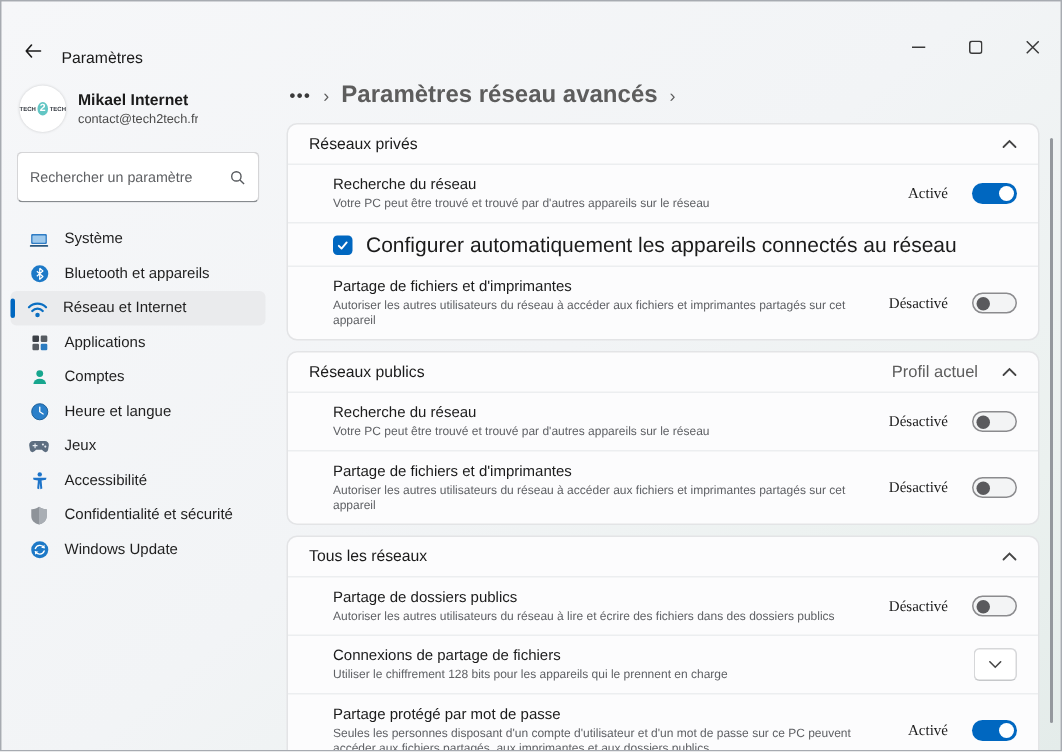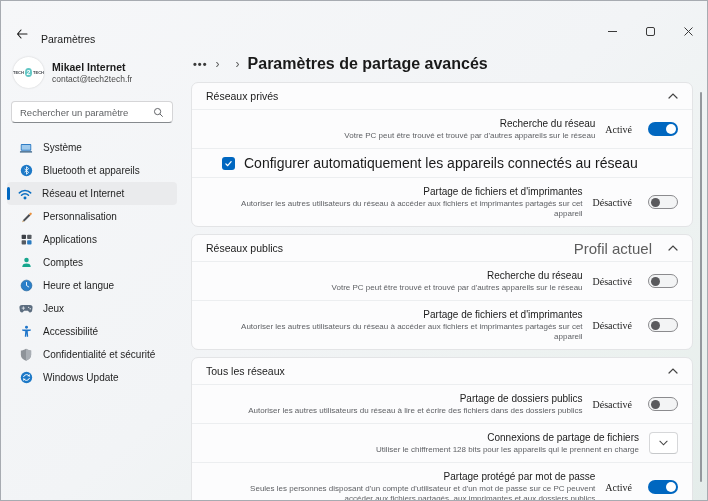--- a/index.html
+++ b/index.html
@@ -22,43 +22,43 @@
   .content { flex:1; position:relative; padding:0 0 0 8px; }
   
   .profile { display:flex; align-items:center; margin:2px 10px 0 12px; }
   .avatar { width:31px; height:31px; border-radius:50%; background:#fff; box-shadow:0 0 2px rgba(0,0,0,.18); display:flex; align-items:center; justify-content:center; gap:1px; flex:0 0 31px; }
   .logo-part { font-size:4px; font-weight:bold; color:#3a3f46; letter-spacing:0; }
   .logo-two { width:9px; height:9px; border-radius:50%; background:#62c6c4; color:#fff; font-size:7px; font-weight:bold; display:flex; align-items:center; justify-content:center; }
   .prof-text { margin-left:8px; overflow:hidden; }
   .prof-name { font-size:10.5px; font-weight:bold; color:#1b1b1b; line-height:13px; }
   .prof-mail { font-size:8.5px; color:#4a4a4a; line-height:11px; }
   
-  .searchbox { margin:13px 10px 0 10px; height:22px; background:#fff; border:1px solid #d5d5d7; border-bottom-color:#868a8e; border-radius:4px; display:flex; align-items:center; padding:0 8px; }
+  .searchbox { margin:13px 10px 0 10px; height:34px; background:#fff; border:1px solid #d5d5d7; border-bottom-color:#868a8e; border-radius:4px; display:flex; align-items:center; padding:0 8px; }
   .searchbox input { flex:1; border:none; outline:none; font-size:9.5px; color:#333; background:transparent; font-family:"Liberation Sans",sans-serif; }
   .searchbox input::placeholder { color:#5d5f62; }
   
   .nav { margin-top:13px; }
   .nav-item { position:relative; height:23px; margin:0 6px; border-radius:4px; display:flex; align-items:center; padding-left:12px; cursor:pointer; }
   .nav-item.selected { background:#eaebed;padding-left:11px; }
   .nav-item.selected::before { content:""; position:absolute; left:0; top:5px; width:3px; height:13px; border-radius:2px; background:#0067c0; }
   .nav-ic { width:14px; height:14px; flex:0 0 14px; display:flex; align-items:center; justify-content:center; }
   .nav-label { margin-left:10px; font-size:10px; color:#1f1f1f; white-space:nowrap; }
   
   .breadcrumb { display:flex; align-items:center; margin:10px 0 9px 2px; }
   .bc-ellipsis { font-size:11px; color:#3a3a3a; letter-spacing:1px; font-weight:bold; }
   .bc-sep { font-size:12px; color:#5d5d5d; margin:0 8px; }
   .bc-item { font-size:16px; font-weight:bold; color:#5d5d5d; white-space:nowrap; }
   .bc-item.current { color:#1a1a1a; }
   
   .card { background:#fcfcfd; border:1px solid #e3e4e6; border-radius:7px; margin:0 14px 7px 0; overflow:hidden; }
   .card-head { height:26px; display:flex; align-items:center; padding:0 14px; }
   .card-title { font-size:10.5px; color:#1b1b1b; flex:1; }
-  .card-badge { font-size:15px; color:#5d5d5d; margin-right:16px; }
+  .card-badge { font-size:11px; color:#5d5d5d; margin-right:16px; }
   .row { border-top:1px solid #eceef0; display:flex; align-items:center; padding:7px 14px 7px 30px; }
-  .row-text { flex:1; padding-right:10px;text-align:right; }
+  .row-text { flex:1; padding-right:10px; }
   .row-title { font-size:10px; color:#1b1b1b; line-height:13px; }
   .row-desc { font-size:8px; color:#5f6165; line-height:10px; margin-top:1px; max-width:432px; }
   .row-right { display:flex; align-items:center; flex:0 0 auto; }
   .state-label { font-size:10px; color:#1b1b1b; margin-right:16px;font-family:Liberation Serif, serif; }
   
   .toggle { width:30px; height:14px; border-radius:8px; position:relative; cursor:pointer; }
   .toggle.on { background:#0067c0; }
   .toggle.on .knob { position:absolute; right:2px; top:2px; width:10px; height:10px; border-radius:50%; background:#fff; }
   .toggle.off { background:#f3f4f5; border:1px solid #8b8b8e; }
   .toggle.off .knob { position:absolute; left:2px; top:1.5px; width:9px; height:9px; border-radius:50%; background:#5a5a5d; }
@@ -163,30 +163,20 @@
                 <path d="M1.5 5.2 a9 9 0 0 1 13 0" stroke="#0b6fc2" stroke-width="1.7" fill="none" stroke-linecap="round"></path>
                 <path d="M4 8 a5.5 5.5 0 0 1 8 0" stroke="#0b6fc2" stroke-width="1.7" fill="none" stroke-linecap="round"></path>
                 <circle cx="8" cy="11" r="1.7" fill="#0b6fc2"></circle>
               </svg>
             </span>
           <span class="nav-label">Réseau et Internet</span>
         </div>
         <div class="nav-item">
           <span class="nav-ic">
               <svg width="13" height="13" viewBox="0 0 16 16">
-                <path d="M3.5 12.5 L11 5 l1.8 1.8 L5.3 14.3 z" fill="#4a4d52"></path>
-                <path d="M11 5 l1.4-1.4 a1.27 1.27 0 0 1 1.8 1.8 L12.8 6.8 z" fill="#e8913f"></path>
-                <path d="M3.5 12.5 l1.8 1.8 L2.6 15.2 z" fill="#caa36b"></path>
-              </svg>
-            </span>
-          <span class="nav-label">Personnalisation</span>
-        </div>
-        <div class="nav-item">
-          <span class="nav-ic">
-              <svg width="13" height="13" viewBox="0 0 16 16">
                 <rect x="2" y="2" width="5.4" height="5.4" rx="1" fill="#3c4046"></rect>
                 <rect x="8.8" y="2" width="5.4" height="5.4" rx="1" fill="#565b61"></rect>
                 <rect x="2" y="8.8" width="5.4" height="5.4" rx="1" fill="#565b61"></rect>
                 <rect x="8.8" y="8.8" width="5.4" height="5.4" rx="1" fill="#2a7bc0"></rect>
               </svg>
             </span>
           <span class="nav-label">Applications</span>
         </div>
         <div class="nav-item">
           <span class="nav-ic">
@@ -249,22 +239,22 @@
           <span class="nav-label">Windows Update</span>
         </div>
       </div>
     </div>
 
     <div class="content">
 
       <div class="breadcrumb">
         <span class="bc-ellipsis">•••</span>
         <span class="bc-sep">›</span>
+        <span class="bc-item">Paramètres réseau avancés</span>
         <span class="bc-sep">›</span>
-        <span class="bc-item current">Paramètres de partage avancés</span>
       </div>
 
       <div class="card">
         <div class="card-head">
           <span class="card-title">Réseaux privés</span>
           <span>
               <svg width="10" height="6" viewBox="0 0 10 6">
                 <path d="M1 5 L5 1 L9 5" stroke="#454545" stroke-width="1.2" fill="none" stroke-linecap="round"></path>
               </svg>
             </span>

